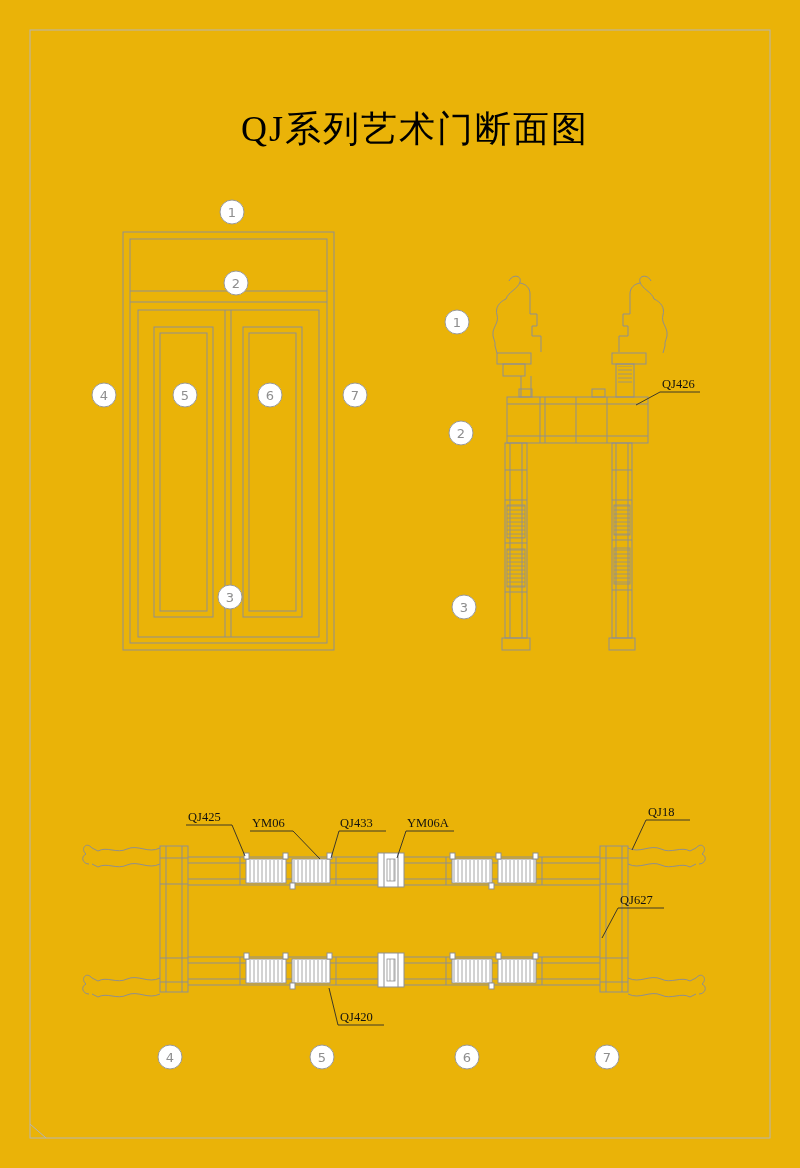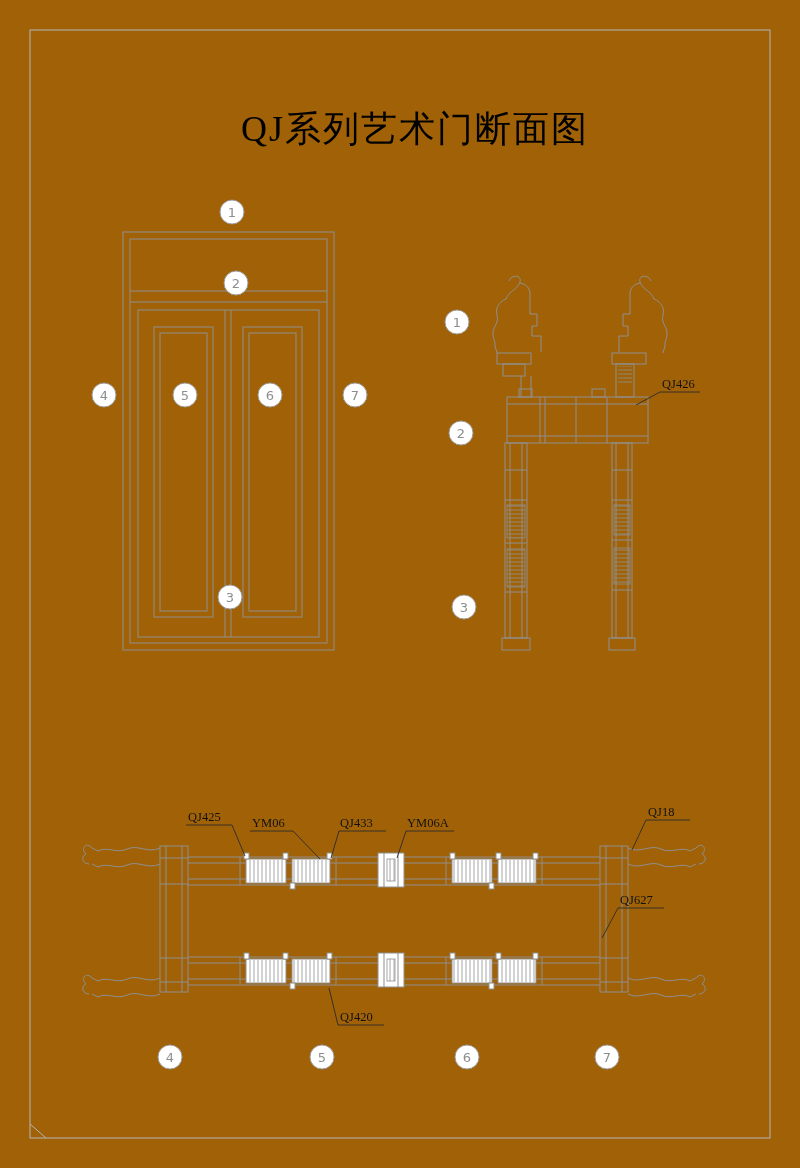--- a/index.html
+++ b/index.html
@@ -1,16 +1,16 @@
 <!DOCTYPE html>
 <html><head>
 <meta charset="utf-8">
 <style>
   html,body{margin:0;padding:0;background:#ffffff;}
-  .sheet{position:relative;width:800px;height:1168px;background:#a16207;overflow:hidden;
+  .sheet{position:relative;width:800px;height:1168px;background:#eab308;overflow:hidden;
          font-family:"Liberation Sans",sans-serif;}
   svg{display:block}
   .ln{stroke:#8f8f8f;stroke-width:1;fill:none}
   .lnf{stroke:#8f8f8f;stroke-width:1;fill:#ffffff}
   .thin{stroke:#b5b5b5;stroke-width:1;fill:none}
   .dark{stroke:#2a2a2a;stroke-width:0.9;fill:none}
   .title-text{font:36px "Liberation Serif","DejaVu Serif",serif;fill:#000;letter-spacing:2px;text-anchor:middle}
   .lbl{font:12.5px "Liberation Serif","DejaVu Serif",serif;fill:#111}
   .num{font:13px "DejaVu Sans","Liberation Sans",sans-serif;fill:#8e8e8e;text-anchor:middle}
   .co{stroke:#9a9a9a;fill:#ffffff;stroke-width:1}

